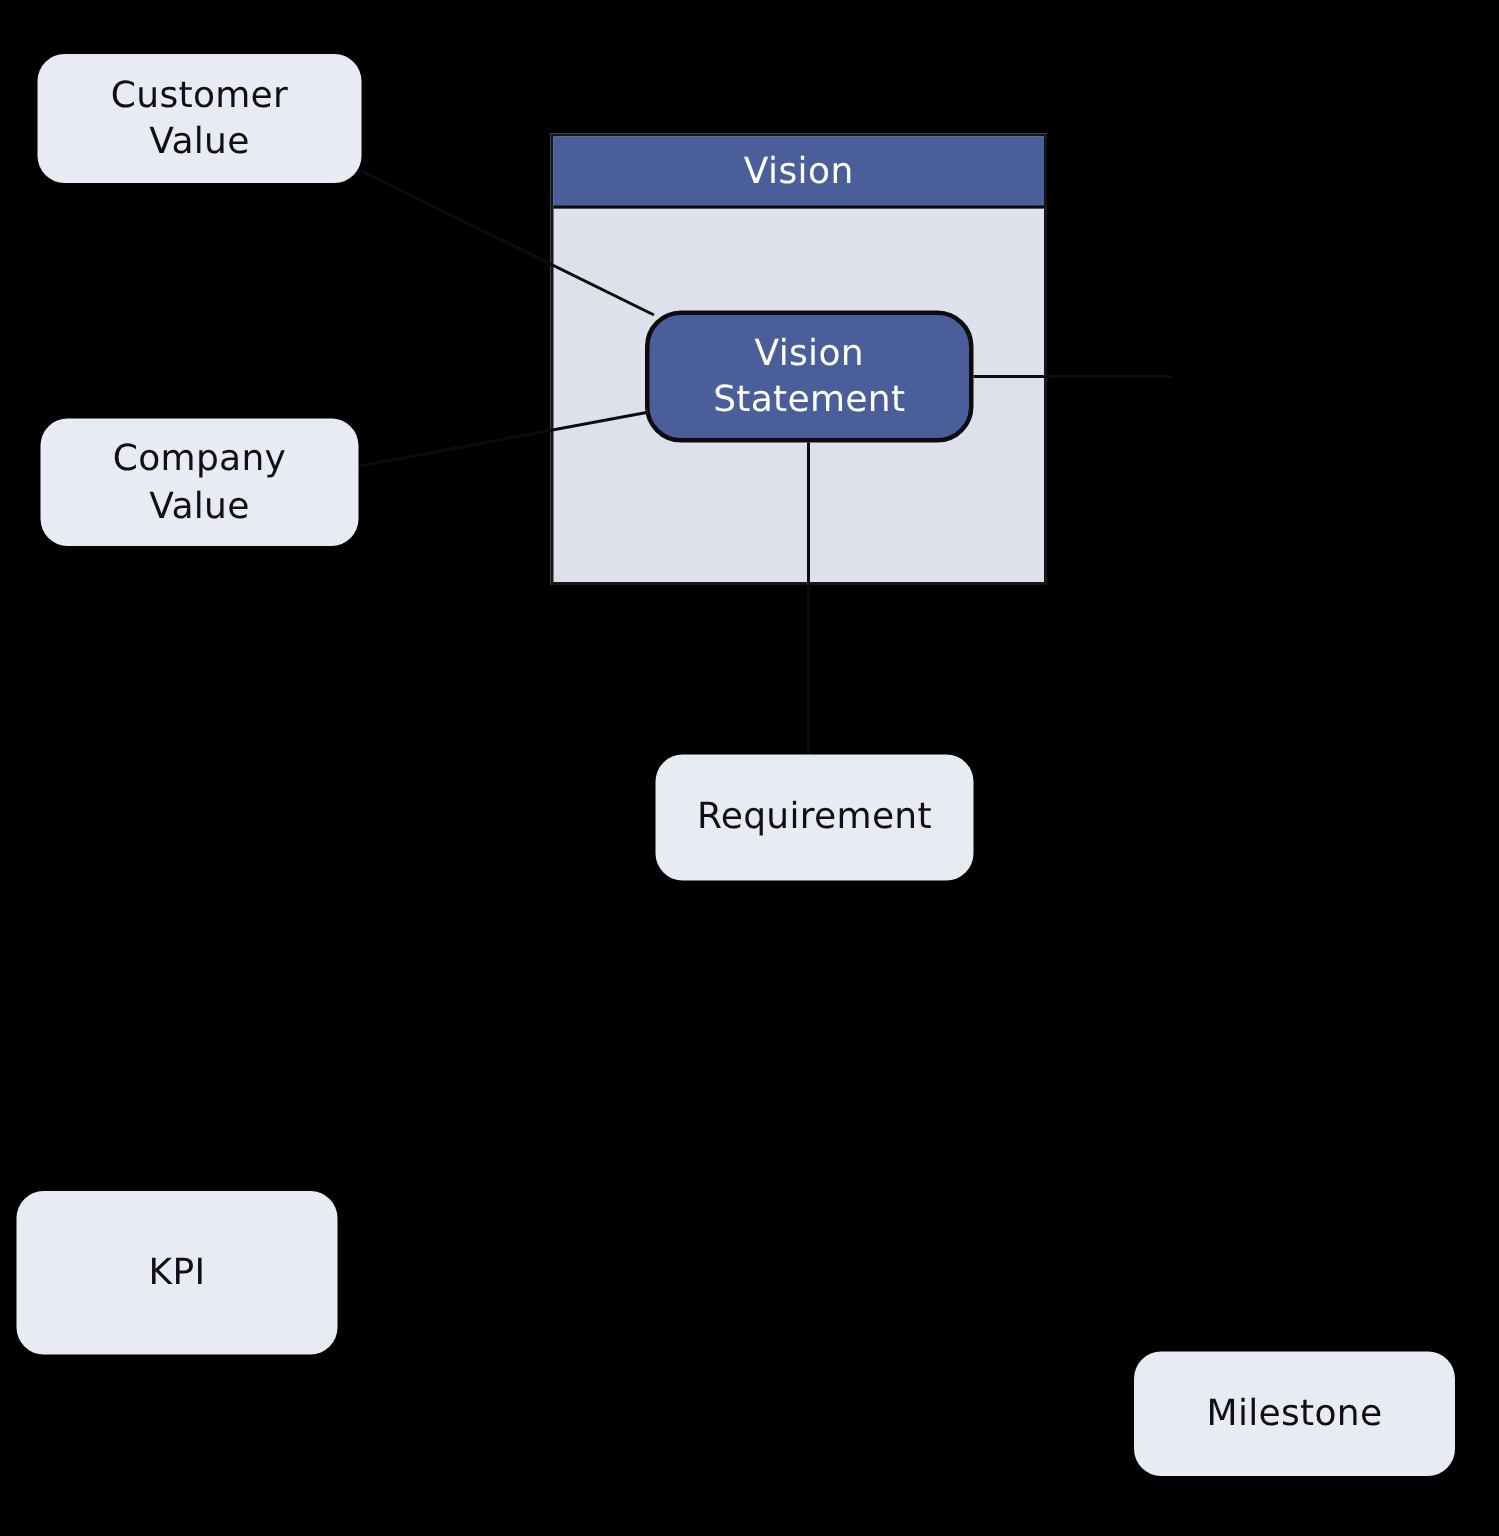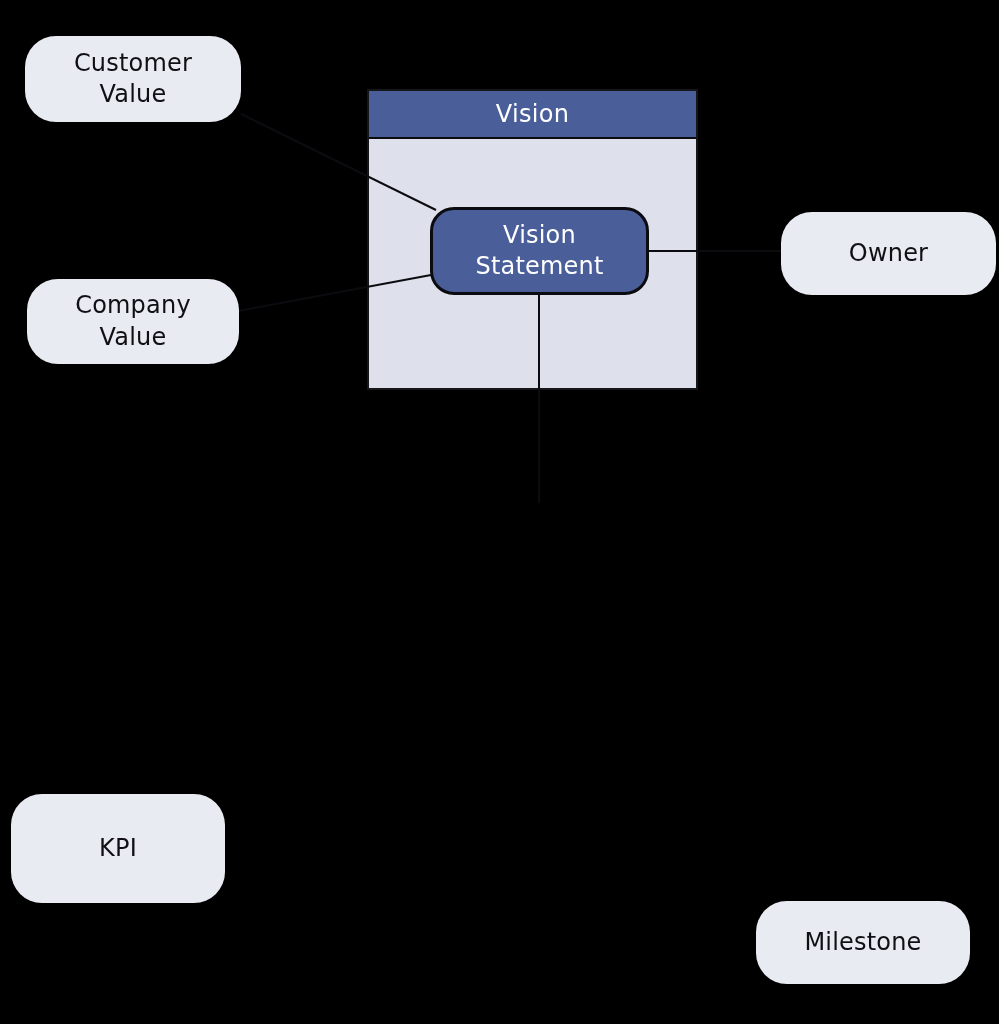--- a/index.html
+++ b/index.html
@@ -48,21 +48,21 @@
     width: 999px; height: 1024px;
     z-index: 2;
     pointer-events: none;
   }
 
   
   .node {
     position: absolute;
     z-index: 3;
     background: var(--node-fill);
-    border-radius: 31px;
+    border-radius: 18px;
     display: flex; align-items: center; justify-content: center;
     text-align: center;
     color: var(--node-text);
     font-size: 24px;
     line-height: 1.3;
     letter-spacing: 0.2px;
     white-space: pre-line;
   }
   .node--customer-value { left: 25px;  top: 36px;  width: 216px; height: 86px; }
   .node--company-value  { left: 27px;  top: 279px; width: 212px; height: 85px; }
@@ -108,22 +108,22 @@
   </div>
 
   <div class="node node--customer-value">
     <span>Customer
 Value</span>
   </div>
   <div class="node node--company-value">
     <span>Company
 Value</span>
   </div>
-  <div class="node node--owner">
-    <span>Owner</span>
+  <div class="node node--requirement">
+    <span>Requirement</span>
   </div>
   <div class="node node--kpi">
     <span>KPI</span>
   </div>
   <div class="node node--milestone">
     <span>Milestone</span>
   </div>
 
 </div>
 

